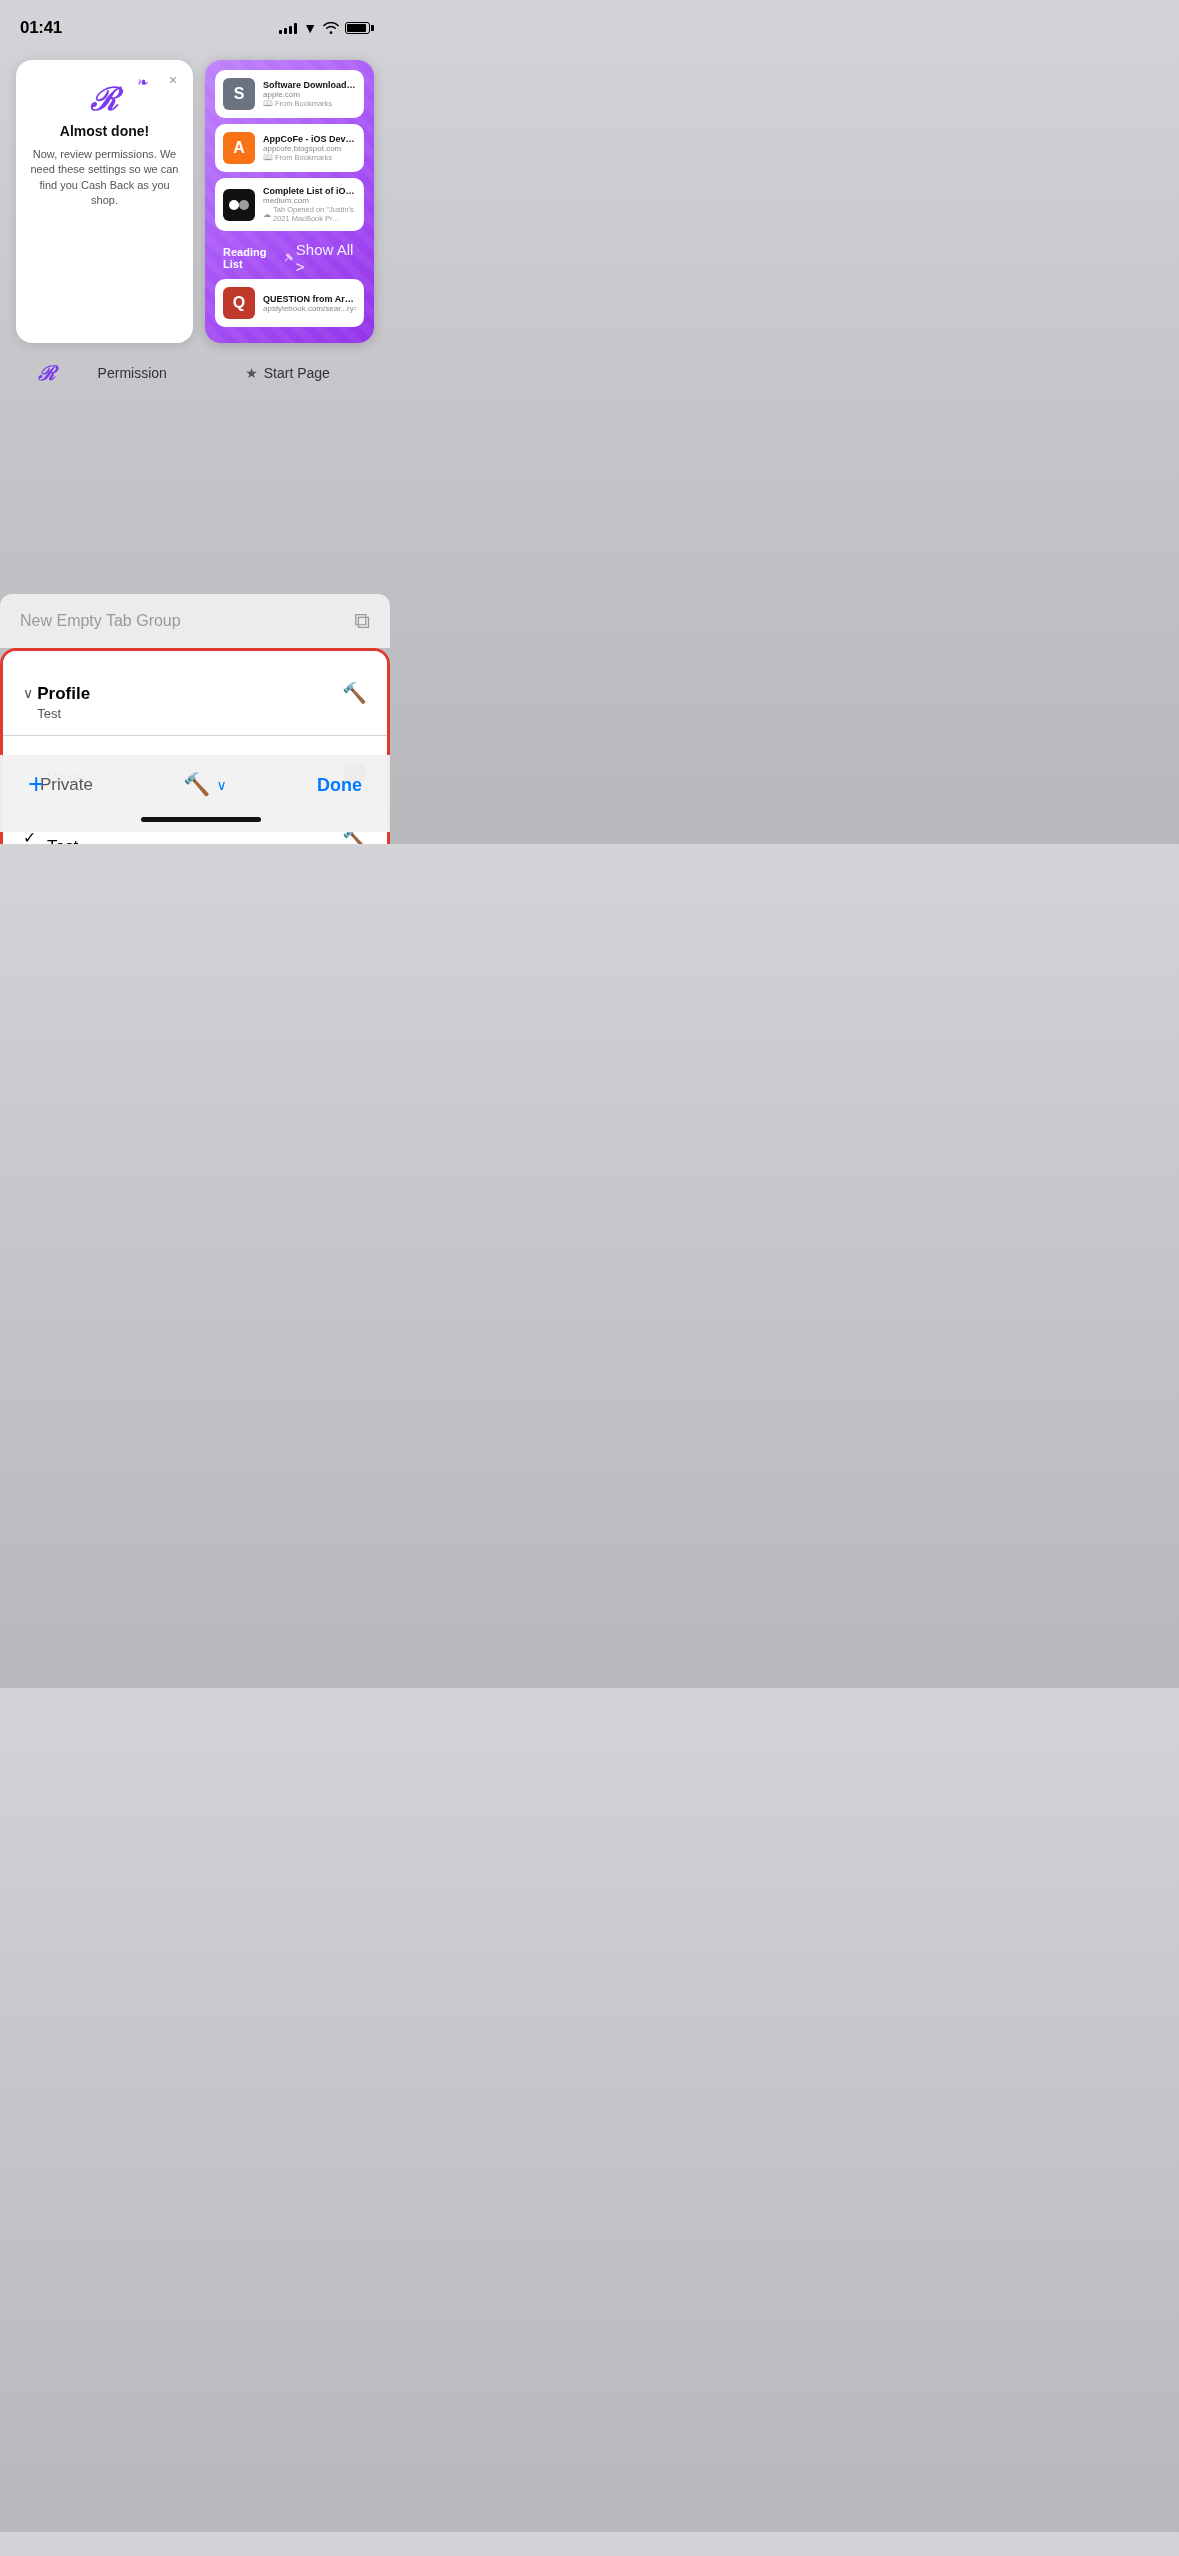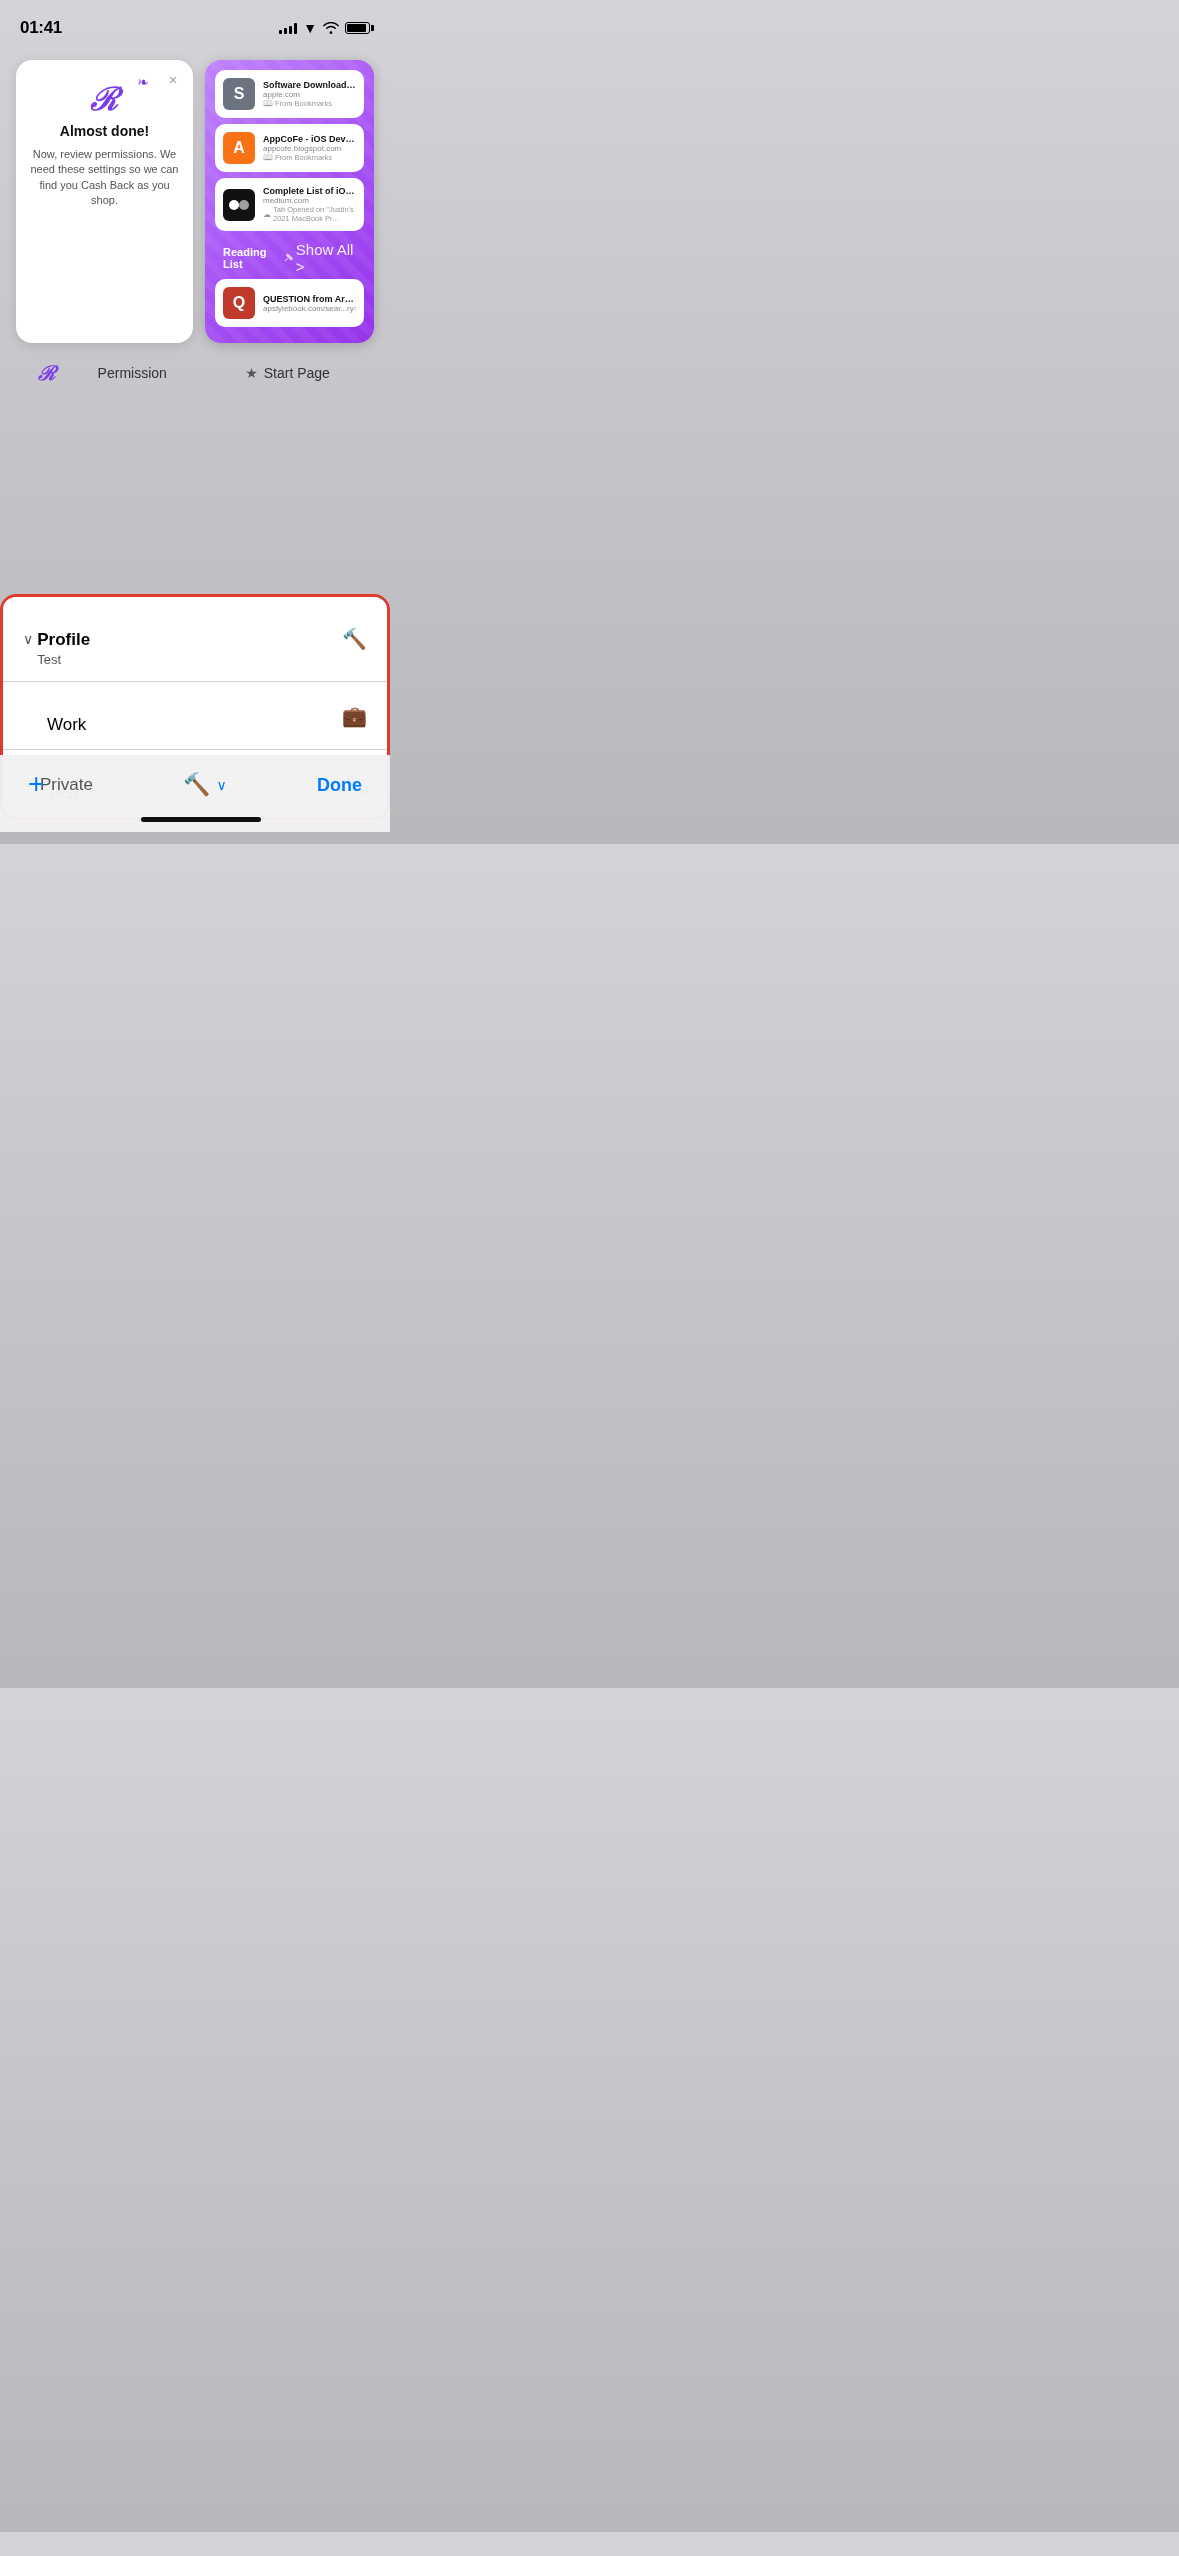--- a/index.html
+++ b/index.html
@@ -430,20 +430,24 @@
       <span style="font-size:14px; color:#333; font-weight:500;margin-left:36px;">Permission</span>
     </div>
     <div style="flex:1; display:flex; align-items:center; justify-content:center; gap:6px;">
       <span style="font-size:14px; color:#555;">★</span>
       <span style="font-size:14px; color:#333; font-weight:500;">Start Page</span>
     </div>
   </div>
 
   <div class="empty-space"></div>
 
+  <div class="new-tab-group">
+    <span style="font-size:16px; color:#999;">New Empty Tab Group</span>
+    <span style="font-size:22px; color:#999;">⧉</span>
+  </div>
 
   <div class="profile-dropdown">
 
     <div class="profile-item">
       <span class="dropdown-chevron">∨</span>
       <div class="profile-text-block">
         <div class="profile-name bold">Profile</div>
         <div class="profile-subtitle">Test</div>
       </div>
       <span class="profile-icon">🔨</span>

